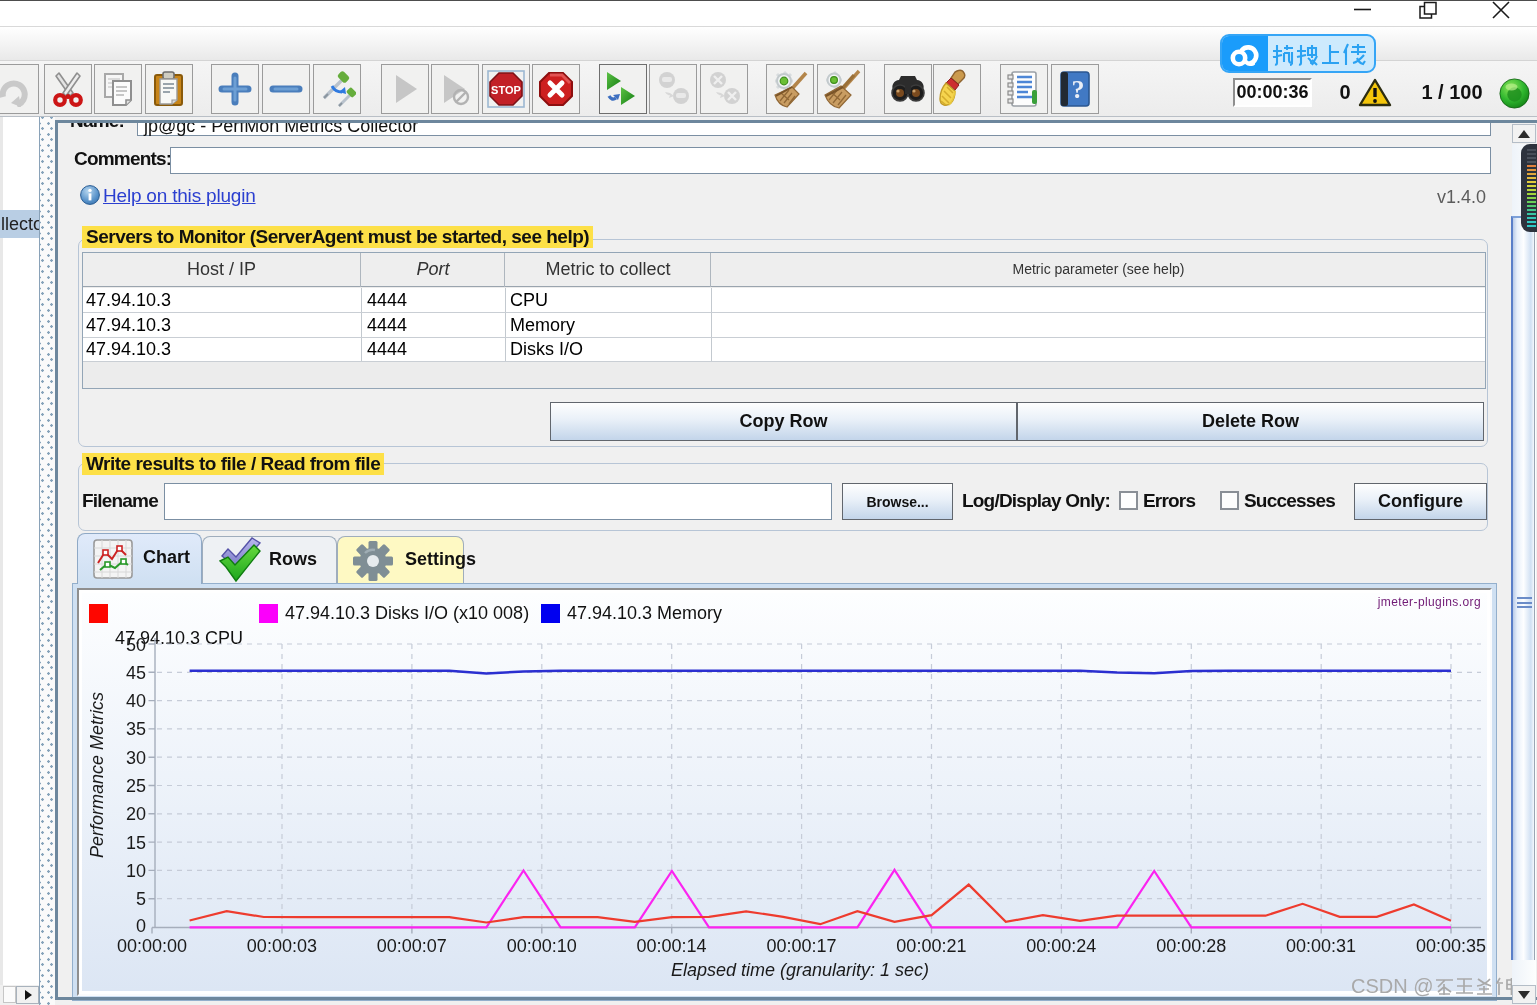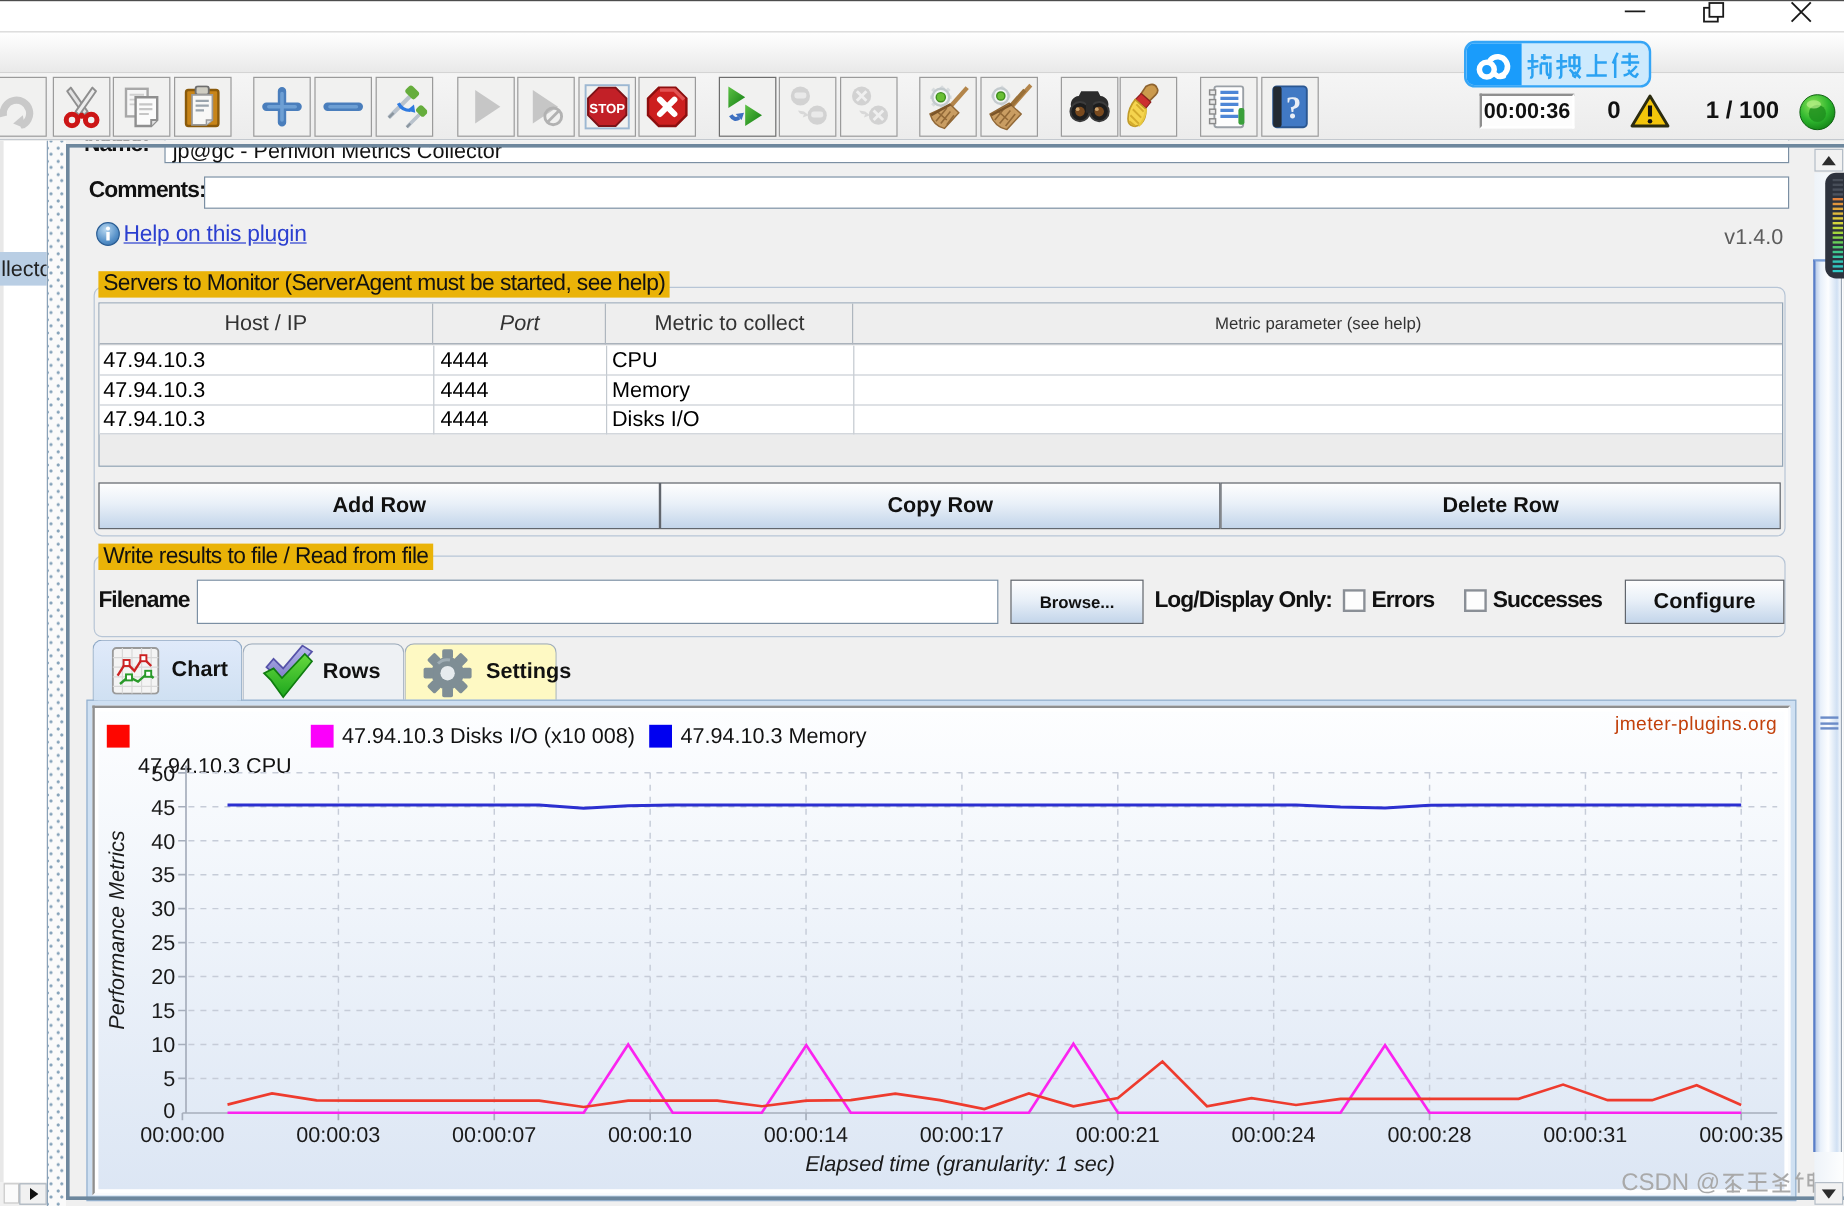--- a/index.html
+++ b/index.html
@@ -14,21 +14,21 @@
 .tb { position:absolute; top:3px; width:48px; height:50px; background:#f1f1f0; border:1px solid #9b9b9b; display:flex; align-items:center; justify-content:center; }
 
 #main { left:0; top:117px; width:1537px; height:888px; overflow:hidden; background:#f0f0f0; }
 #tree { position:absolute; left:0; top:0; width:39px; height:868px; background:#ffffff; border-left:3px solid #e8e8e8; }
 #divider { position:absolute; left:39px; top:0; width:16px; height:888px; background:#fafafa; border-left:1.5px solid #8aa2b8;
   background-image:radial-gradient(circle, #86a3ba 1.1px, transparent 1.5px), radial-gradient(circle, #86a3ba 1.1px, transparent 1.5px); background-size:9px 11px, 9px 11px; background-position:4px 1px, 7px 6px; }
 .field { position:absolute; background:#ffffff; border:1px solid #7b8fa3;text-decoration:underline; }
 .blabel { position:absolute; font-weight:bold; font-size:19px; letter-spacing:-0.8px; color:#111; white-space:nowrap; }
 .plain { position:absolute; font-size:18px; color:#111; white-space:nowrap; }
 .group { position:absolute; border:1px solid #b7c5d6; border-radius:7px; }
-.gtitle { position:absolute; font-weight:normal; font-size:19px; letter-spacing:-0.5px; color:#111; background:#eab308; padding:0 4px; white-space:nowrap; }
+.gtitle { position:absolute; font-weight:bold; font-size:19px; letter-spacing:-0.5px; color:#111; background:#fde047; padding:0 4px; white-space:nowrap; }
 .jbtn { position:absolute; border:1px solid #61666d; background:linear-gradient(#fefefe 0%,#e9f0f8 45%,#c3d5ea 100%); display:flex; align-items:center; justify-content:center; font-weight:bold; font-size:18px; color:#111; }
 .cb { position:absolute; width:19px; height:19px; background:#fdfdfd; border:2px solid #8a8f96; }
 .tabtxt { font-weight:bold; font-size:18px; color:#111; }
 </style>
 </head>
 <body>
 <div id="root">
   <div class="abs" id="titlebar">
     <svg width="1537" height="26" style="position:absolute;left:0;top:0">
       <line x1="1354" y1="8.5" x2="1371" y2="8.5" stroke="#1a1a1a" stroke-width="1.6"></line>
@@ -321,21 +321,20 @@
         <div class="abs" style="left:427px; top:2px; font-size:18px;">CPU</div>
         <div class="abs" style="left:3px; top:27px; font-size:18px;">47.94.10.3</div>
         <div class="abs" style="left:284px; top:27px; font-size:18px;">4444</div>
         <div class="abs" style="left:427px; top:27px; font-size:18px;">Memory</div>
         <div class="abs" style="left:3px; top:51px; font-size:18px;">47.94.10.3</div>
         <div class="abs" style="left:284px; top:51px; font-size:18px;">4444</div>
         <div class="abs" style="left:427px; top:51px; font-size:18px;">Disks I/O</div>
       </div>
     </div>
 
-    <div class="jbtn" style="left:82px; top:285px; width:468px; height:39px;">Add Row</div>
     <div class="jbtn" style="left:550px; top:285px; width:467px; height:39px;">Copy Row</div>
     <div class="jbtn" style="left:1017px; top:285px; width:467px; height:39px;">Delete Row</div>
 
     <div class="group" style="left:78px; top:346px; width:1410px; height:68px;"></div>
     <div class="gtitle" style="left:82px; top:336px;">Write results to file / Read from file</div>
     <div class="blabel" style="left:82px; top:373px;">Filename</div>
     <div class="field" style="left:164px; top:366px; width:668px; height:37px;"></div>
     <div class="jbtn" style="left:842px; top:366px; width:111px; height:37px; font-size:14px;">Browse...</div>
     <div class="blabel" style="left:962px; top:373px;">Log/Display Only:</div>
     <div class="cb" style="left:1119px; top:374px;"></div>
@@ -401,21 +400,21 @@
     <div class="abs" style="left:77px; top:471px; width:1415px; height:408px; border-top:2px solid #8f8f8f; border-left:2px solid #8f8f8f; border-right:2px solid #fafbfd; border-bottom:2px solid #fafbfd; background:#ffffff; z-index:2;">
       <div class="abs" style="left:3px; top:3px; width:1405px; height:398px; background:linear-gradient(#fdfeff,#dce6f4);"></div>
     </div>
 
     <div class="abs" style="left:89px; top:487px; width:19px; height:19px; background:#fe0600; z-index:4;"></div>
     <div class="plain" style="left:115px; top:486px; z-index:4;margin-top:25px;">47.94.10.3 CPU</div>
     <div class="abs" style="left:259px; top:487px; width:19px; height:19px; background:#fb00fb; z-index:4;"></div>
     <div class="plain" style="left:285px; top:486px; z-index:4;">47.94.10.3 Disks I/O (x10 008)</div>
     <div class="abs" style="left:541px; top:487px; width:19px; height:19px; background:#0000f0; z-index:4;"></div>
     <div class="plain" style="left:567px; top:486px; z-index:4;">47.94.10.3 Memory</div>
-    <div class="abs" style="left:1280px; top:478px; width:201px; font-size:16px; letter-spacing:0.4px; color:#c2410c; white-space:nowrap; text-align:right; z-index:4;">jmeter-plugins.org</div>
+    <div class="abs" style="left:1280px; top:478px; width:201px; font-size:12px; letter-spacing:0.4px; color:#701a75; white-space:nowrap; text-align:right; z-index:4;">jmeter-plugins.org</div>
 
     <div class="abs" style="left:1511px; top:0; width:26px; height:888px; z-index:9;">
       <div class="abs" style="left:1px; top:7px; width:24px; height:19px; background:#f2f2f2; border:1px solid #b4bdc7; display:flex;align-items:center;justify-content:center;">
           <svg width="12" height="8">
             <path d="M0 8 L6 0 L12 8 Z" fill="#2c2c2c"></path>
           </svg>
         </div>
       <div class="abs" style="left:1px; top:27px; width:24px; height:841px; background:linear-gradient(90deg,#eef3f9,#fdfefe);"></div>
       <div class="abs" style="left:0px; top:99px; width:24px; height:744px; background:linear-gradient(90deg,#b9cbe8 0%,#e8f0fa 20%,#fdfeff 50%,#d0e0f3 85%,#f5f9fd 100%); border-left:2px solid #5a7fc8; border-right:1px solid #9aa6b4; border-top:2px solid #7da0d8;">
         <div style="position:absolute;left:4px;top:379px;width:15px;height:2px;background:#6b8cc8"></div>

